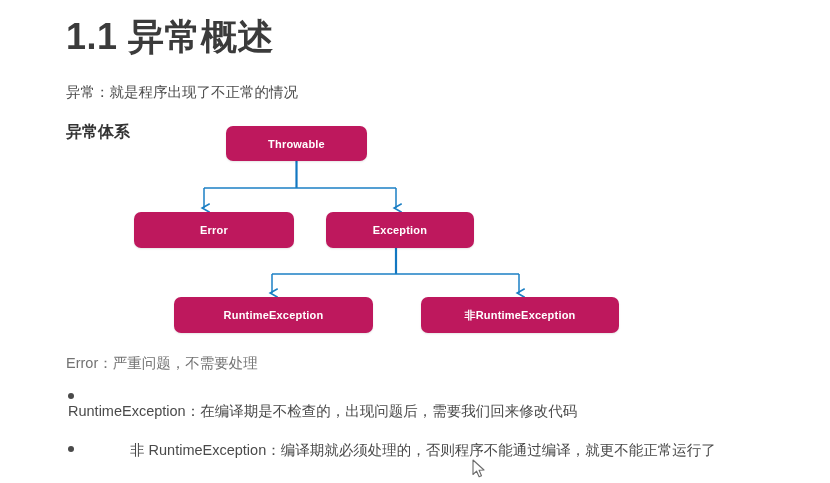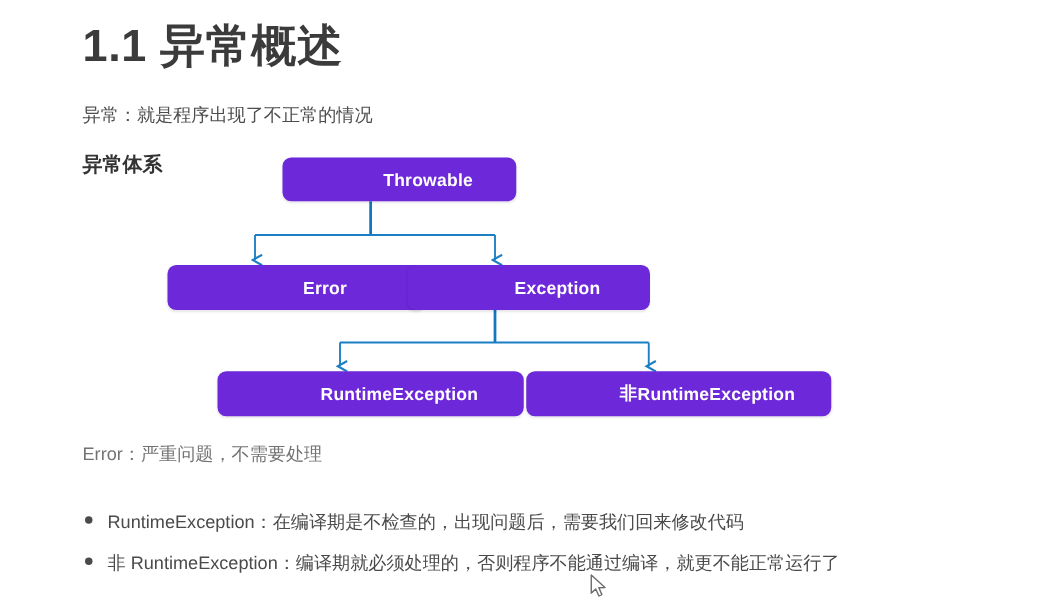--- a/index.html
+++ b/index.html
@@ -55,32 +55,31 @@
   
   #diagram {
     position: absolute;
     left: 0;
     top: 110px;
     width: 830px;
     height: 240px;
   }
   .node {
     position: absolute;
-    background: #6d28d9;
+    background: #be185d;
     border-radius: 7px;
     color: #ffffff;
-    font-size: 14px;
+    font-size: 11px;
     font-weight: bold;
     display: flex;
     align-items: center;
     justify-content: center;
     letter-spacing: 0.2px;
     box-shadow: 0 1px 2px rgba(0,0,0,0.10);
     white-space: nowrap;
-    padding-left: 46px;
   }
   .node.n-throwable { left: 226px; top: 16px;  width: 141px; height: 35px; }
   .node.n-error     { left: 134px; top: 102px; width: 160px; height: 36px; }
   .node.n-exception { left: 326px; top: 102px; width: 148px; height: 36px; }
   .node.n-rte       { left: 174px; top: 187px; width: 199px; height: 36px; }
   .node.n-nonrte    { left: 421px; top: 187px; width: 198px; height: 36px; }
 
   .node .cjk {
     font-family: "DejaVu Sans", "Liberation Sans", sans-serif;
     font-weight: bold;
@@ -106,22 +105,22 @@
 
   .bullet-line {
     position: absolute;
     left: 68px;
     font-size: 14.5px;
     color: #4a4a4a;
     white-space: nowrap;
     display: flex;
     align-items: baseline;
   }
-  .bullet-line.l3 { top: 408px; }
-  .bullet-line.l4 { top: 441px; }
+  .bullet-line.l3 { top: 396px; flex-direction: column; }
+  .bullet-line.l4 { top: 441px; gap: 44px; }
   .bullet-dot {
     display: inline-block;
     width: 6px;
     height: 6px;
     border-radius: 50%;
     background: #4a4a4a;
     margin-right: 12px;
     position: relative;
     top: -3px;
     flex: none;

